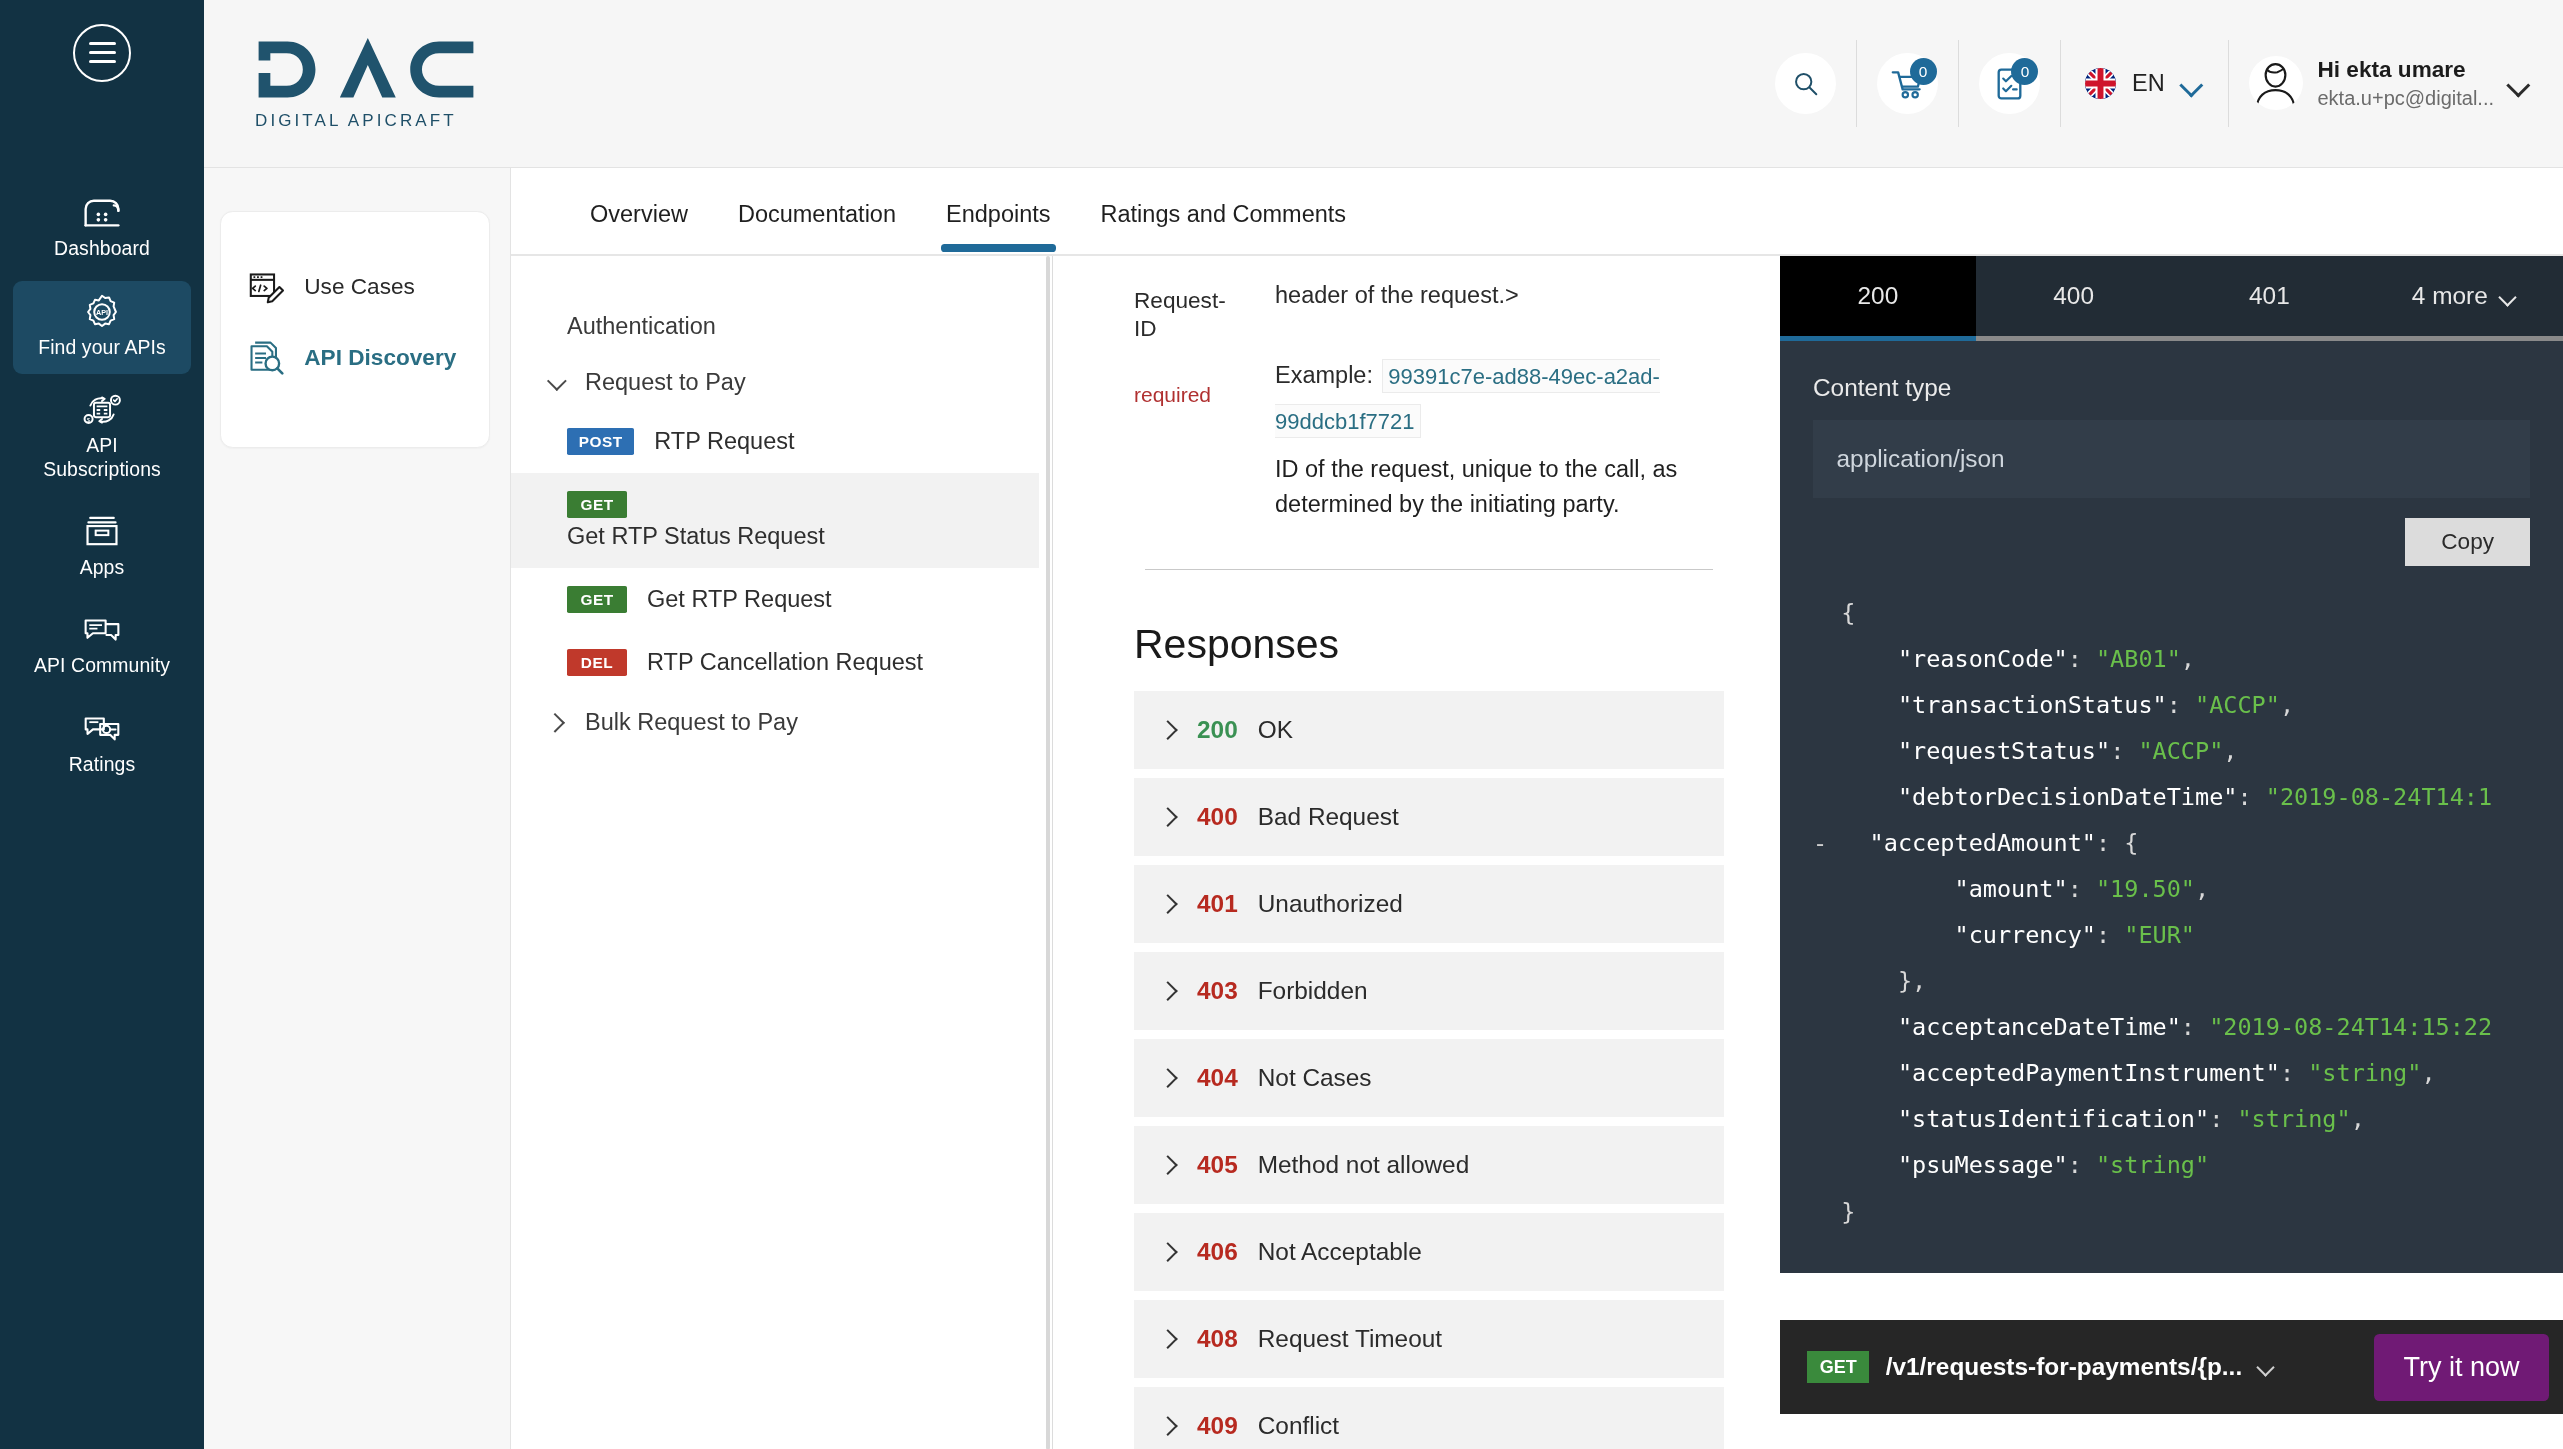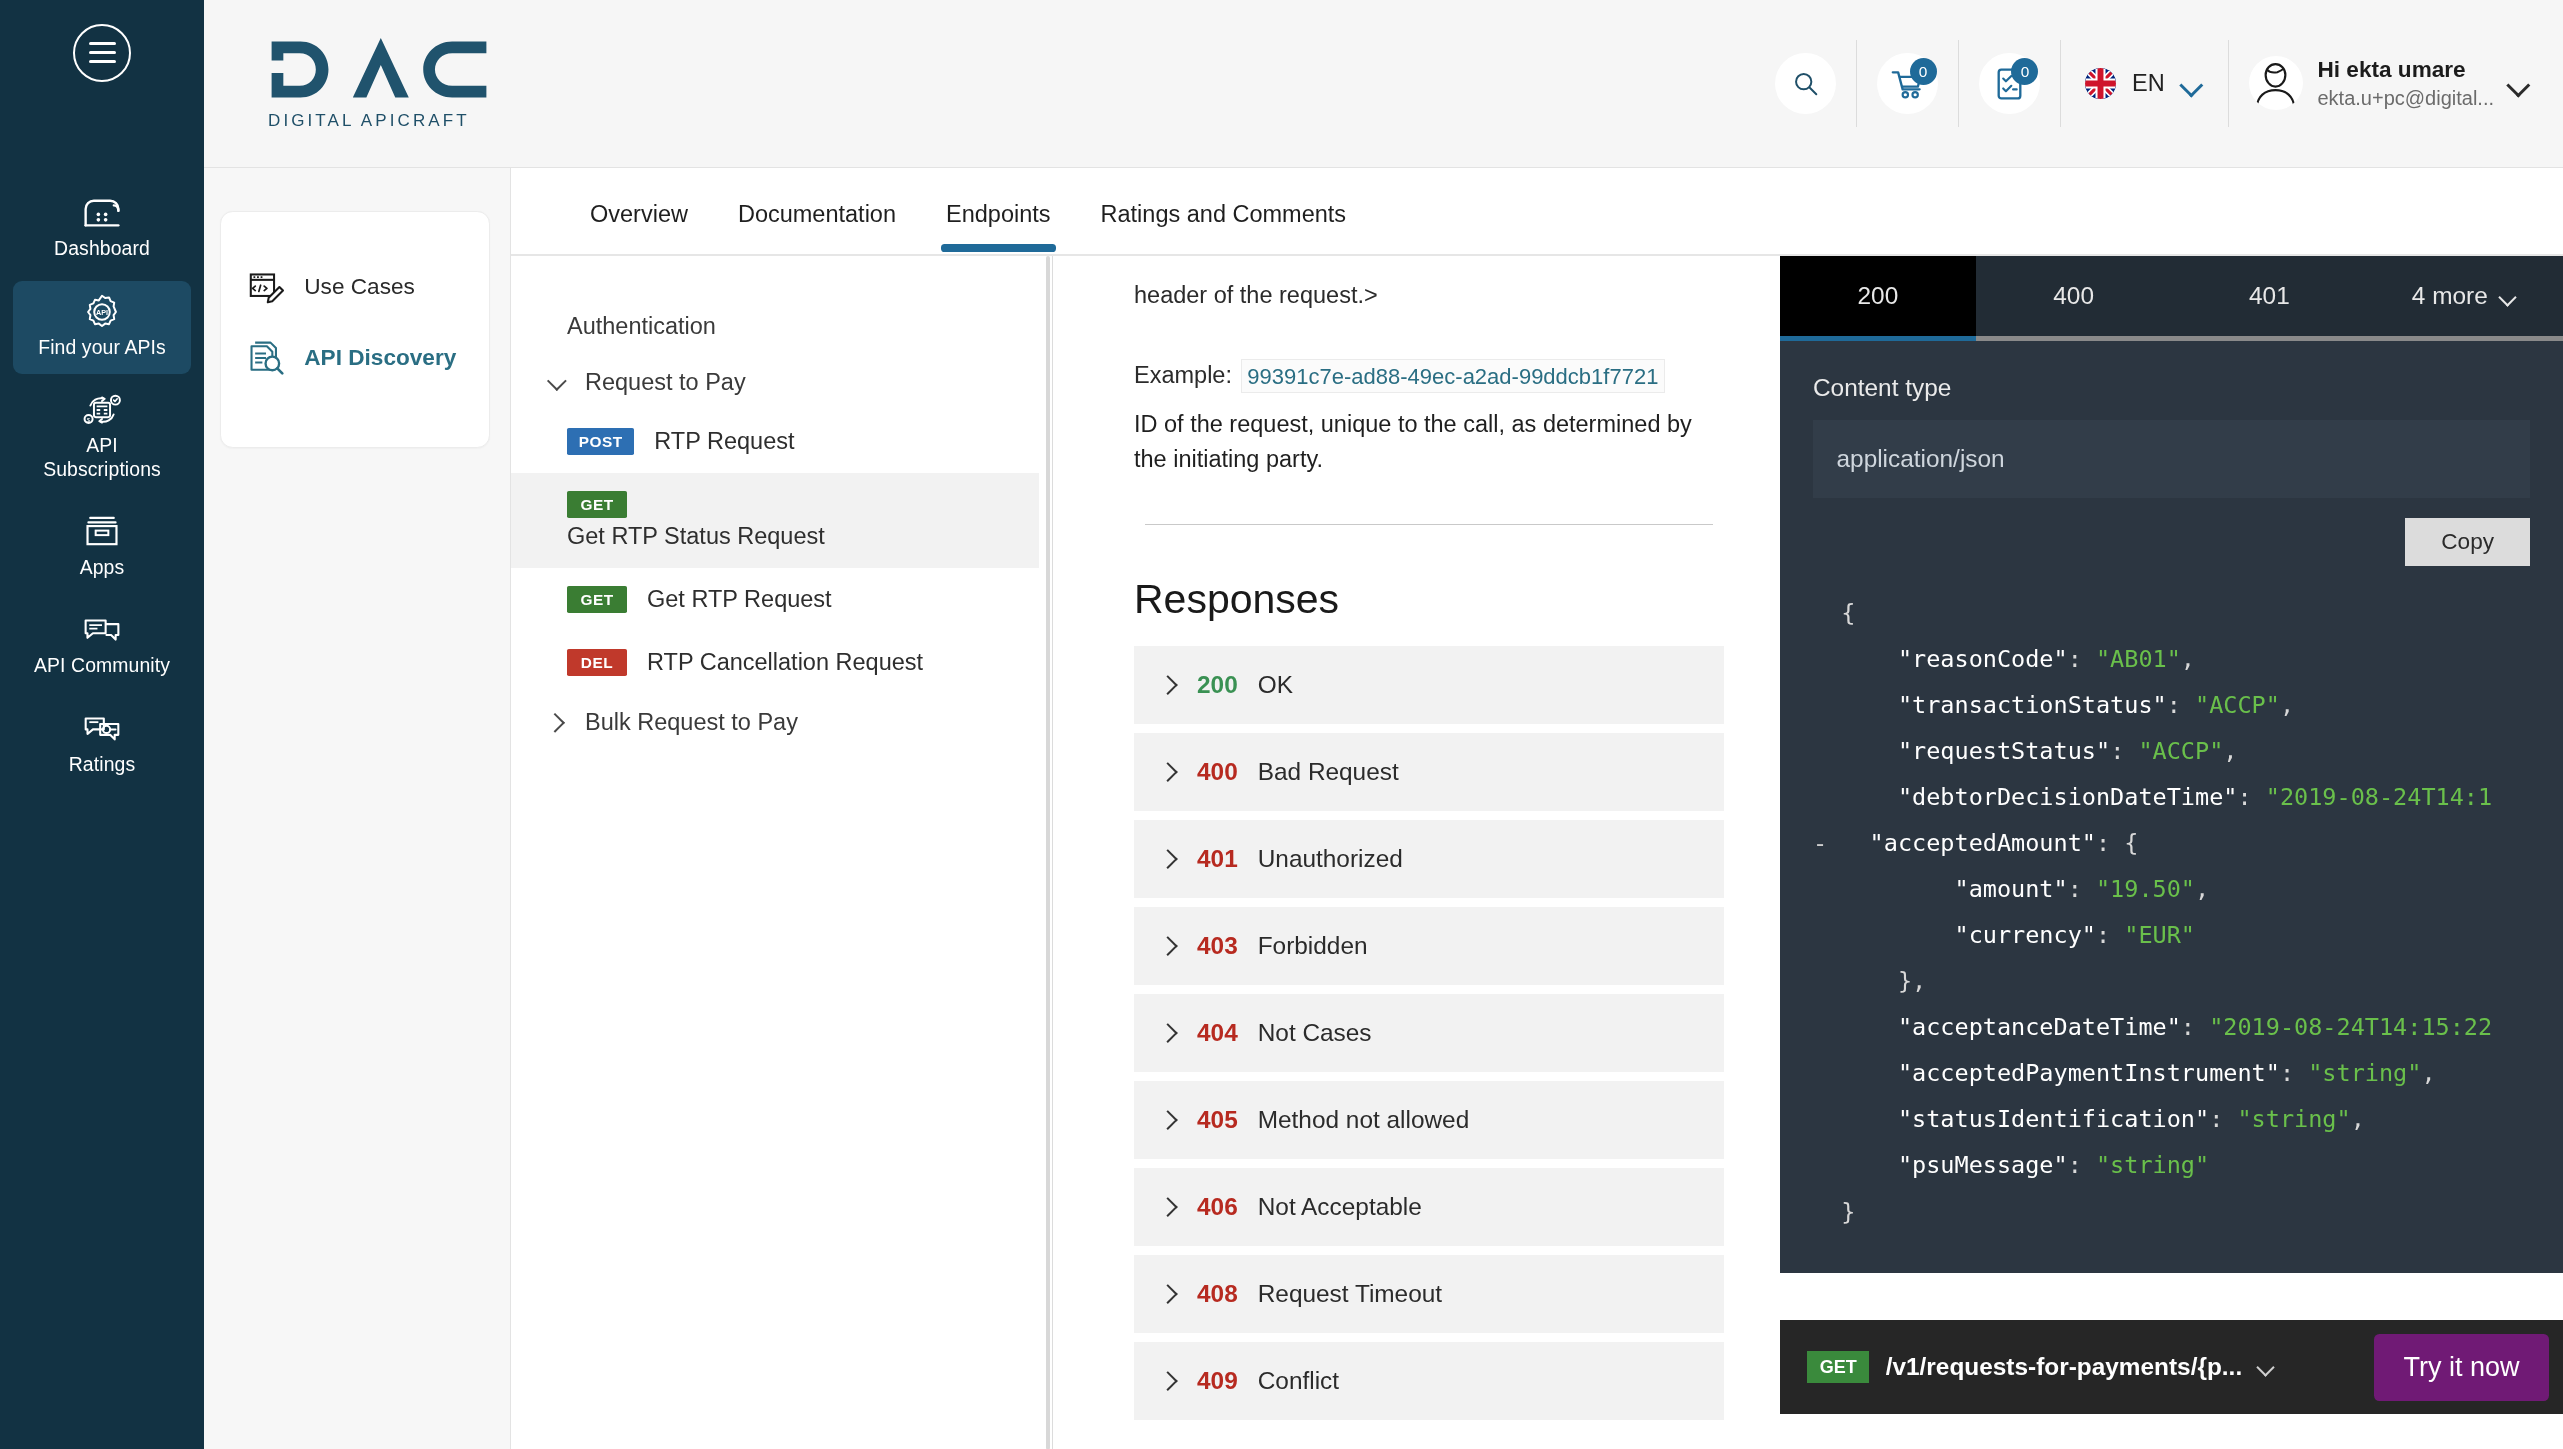--- a/index.html
+++ b/index.html
@@ -53,21 +53,21 @@
   .right { flex: 1 1 auto; height: 1450px; position: relative; background: #ffffff; display: flex; flex-direction: column; }
 
   
   .hdr {
     height: 168px; flex: 0 0 168px;
     background: #f6f6f6;
     display: flex; align-items: center;
     border-bottom: 0.9px solid #e3e3e3;
     position: relative;
   }
-  .logo { margin-left: 64px; width: 226px; }
+  .logo { margin-left: 51px; width: 226px; }
   .logo .mark { height: 67px; }
   .logo .sub {
     font-size: 17px; letter-spacing: 3.1px; color: #1f4f68; margin-top: 5.4px;
     font-family: "Liberation Sans", sans-serif;
   }
   .hdr-right { margin-left: auto; display: flex; align-items: center; height: 100%; padding-right: 31px; }
   .circ-btn {
     width: 61px; height: 61px; border-radius: 50%; background: #ffffff;
     display: flex; align-items: center; justify-content: center; position: relative;
     cursor: pointer;
@@ -528,20 +528,24 @@
             </div>
 
             <div class="tree-scroll">
                 <i></i>
               </div>
           </div>
 
           <div class="doc">
             <div class="doc-inner">
               <div class="param-row">
+                <div class="param-left">
+                  <div class="param-name">Request-ID</div>
+                  <div class="param-req">required</div>
+                </div>
                 <div class="param-right">
                   <div class="param-desc-top">header of the request.&gt;</div>
                   <div class="ex-line">
                     <span class="ex-label">Example:</span><span class="ex-val">99391c7e-ad88-49ec-a2ad-99ddcb1f7721</span>
                   </div>
                   <div class="param-desc">ID of the request, unique to the call, as determined by the initiating party.</div>
                 </div>
               </div>
               <div class="hr"></div>
 

